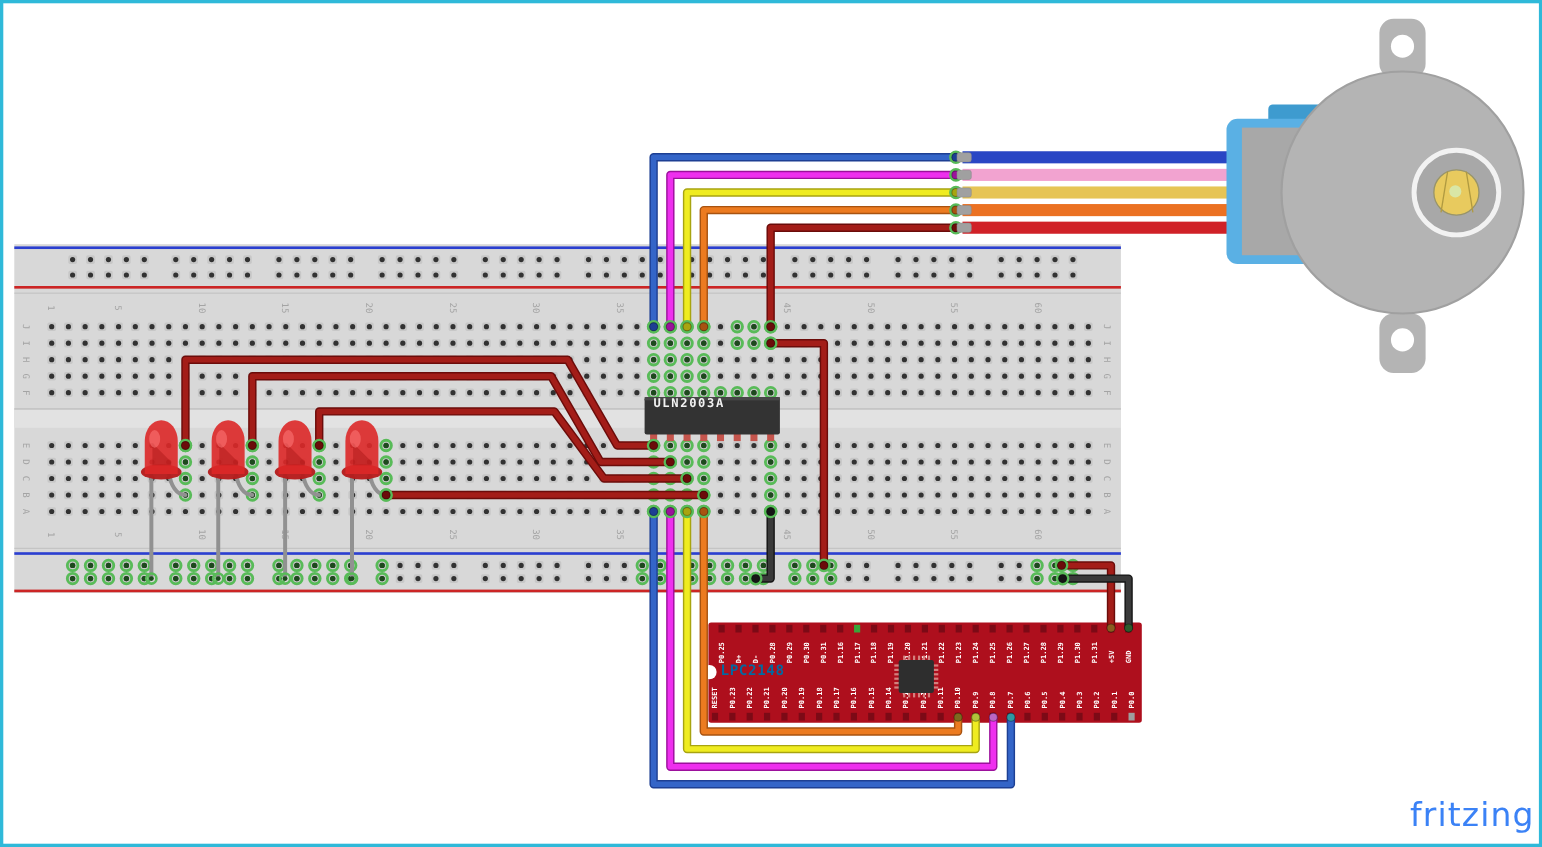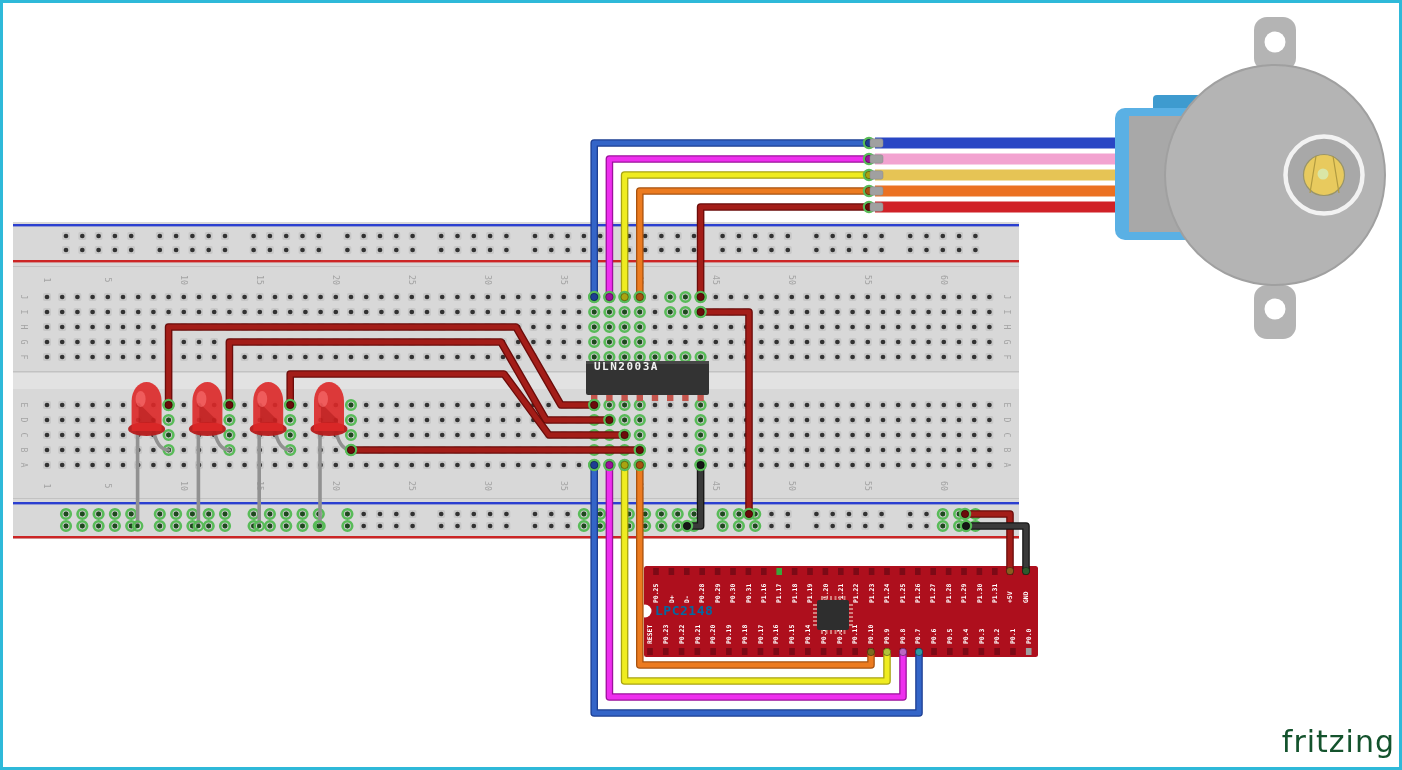--- a/index.html
+++ b/index.html
@@ -3,21 +3,21 @@
 <meta charset="utf-8">
 <style>
   html,body{margin:0;padding:0;background:#ffffff;}
   #canvas{position:relative;width:1402px;height:770px;box-sizing:border-box;
           border:3px solid #2fb9d9;background:#ffffff;overflow:hidden;
           font-family:"DejaVu Sans",sans-serif;padding-left:39px;}
   #scene{position:absolute;left:0;top:0;}
   .ovl{position:absolute;pointer-events:none;white-space:nowrap;}
   #uln-label{left:591px;top:357px;color:#f2f2f2;font:bold 11px "DejaVu Sans Mono",monospace;letter-spacing:1.5px;}
   #lpc-label{left:652px;top:600px;color:#0369a1;font:bold 13px "DejaVu Sans Mono",monospace;letter-spacing:.5px;}
-  #watermark{left:1252px;top:721px;width:140px;text-align:right;color:#14532d;
+  #watermark{left:1252px;top:721px;width:140px;text-align:right;color:#3b82f6;
              font:500 30px "DejaVu Sans",sans-serif;letter-spacing:1px;}
   svg text{font-family:"DejaVu Sans Mono",monospace;}
 </style>
 </head>
 <body>
 
 <div id="canvas">
   <svg id="scene" width="1402" height="770">
       <g>
         <rect x="10" y="219" width="1006" height="317" fill="#d8d8d8"></rect>

